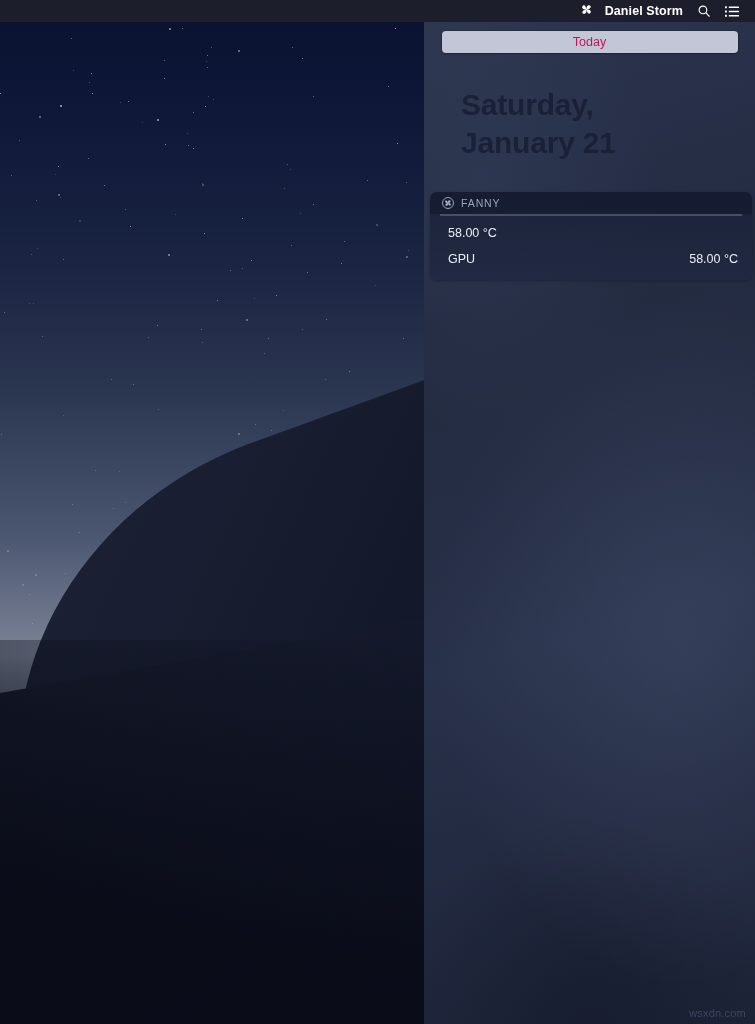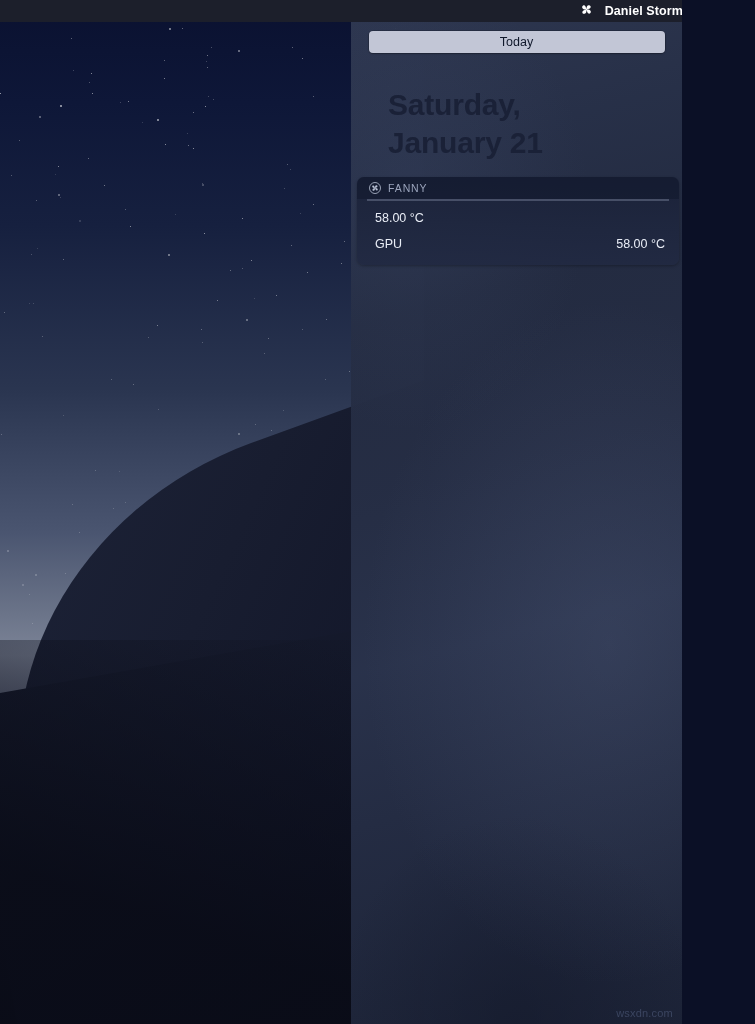--- a/index.html
+++ b/index.html
@@ -3,21 +3,21 @@
 <meta charset="utf-8">
 <style>
   * { margin:0; padding:0; box-sizing:border-box; }
   html, body {
     width:755px; height:1024px;
     overflow:hidden;
     background:#0b1026;
     font-family:"Liberation Sans", sans-serif;
     -webkit-font-smoothing:antialiased;
   }
-  #screen { position:relative; width:682px; height:1024px; overflow:hidden; }
+  #screen { position:relative; width:755px; height:1024px; overflow:hidden; }
 
   
   #desktop {
     position:absolute; left:0; top:0; width:424px; height:1024px;
     overflow:hidden;
     background:
       linear-gradient(180deg,
         #0a1130 0%,
         #0e1738 10%,
         #16203f 22%,
@@ -109,37 +109,37 @@
   #tabbar { position:relative; height:40px; display:flex; align-items:center; justify-content:center; }
   .segmented {
     display:flex; width:296px; height:22px;
     border-radius:4px; overflow:hidden;
     box-shadow:0 0 0 .5px rgba(0,0,0,.28), 0 1px 2px rgba(0,0,0,.22);
   }
   .seg {
     flex:1; display:flex; align-items:center; justify-content:center;
     font-size:12.5px; cursor:default; user-select:none;
   }
-  .seg.active { background:#c2c6d6; color:#0f172a; }
+  .seg.active { background:#c2c6d6; color:#be185d; }
   .seg.inactive { background:#5c6274; color:#fff; }
 
   
   #dateblock {
     position:relative;
     margin:24px 0 0 37px;
     font-size:30px; line-height:38px; font-weight:300;
     color:#1a2137;
     letter-spacing:-.2px;
   }
   #dateblock span { display:block;font-weight:bold; }
 
   
   #widget {
     position:relative;
-    margin:15px 3px 0 6px;
+    margin:30px 3px 0 6px;
     border-radius:7px;
     overflow:hidden;
     background:linear-gradient(180deg, rgba(26,33,56,.90) 0%, rgba(30,38,62,.90) 55%, rgba(33,41,66,.90) 100%);
     box-shadow:0 1px 3px rgba(0,0,0,.28);
   }
   .wg-header {
     height:22px; display:flex; align-items:center; gap:7px;
     padding:0 0 0 12px;
     background:rgba(17,23,43,.55);
   }

